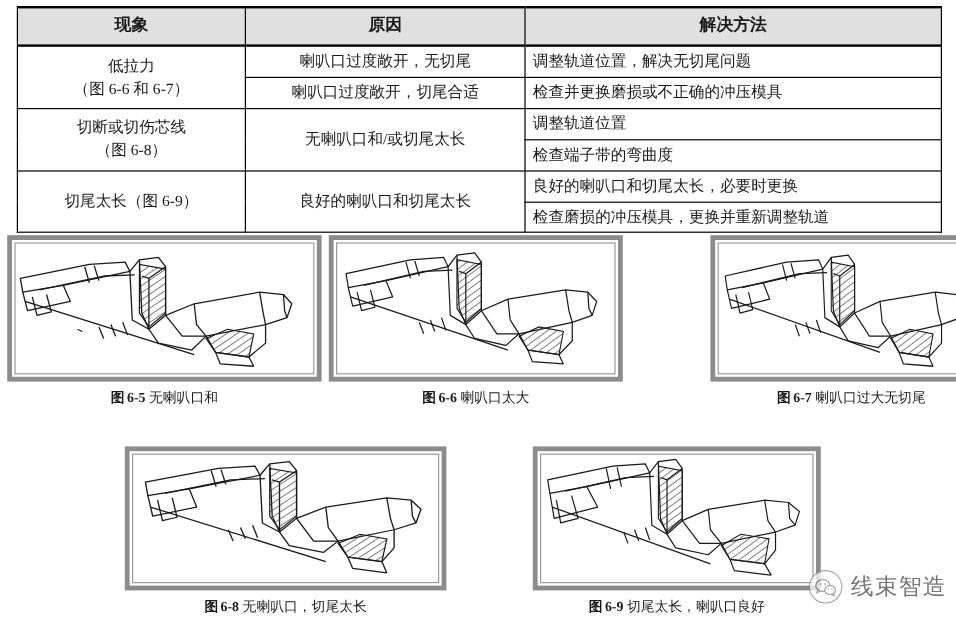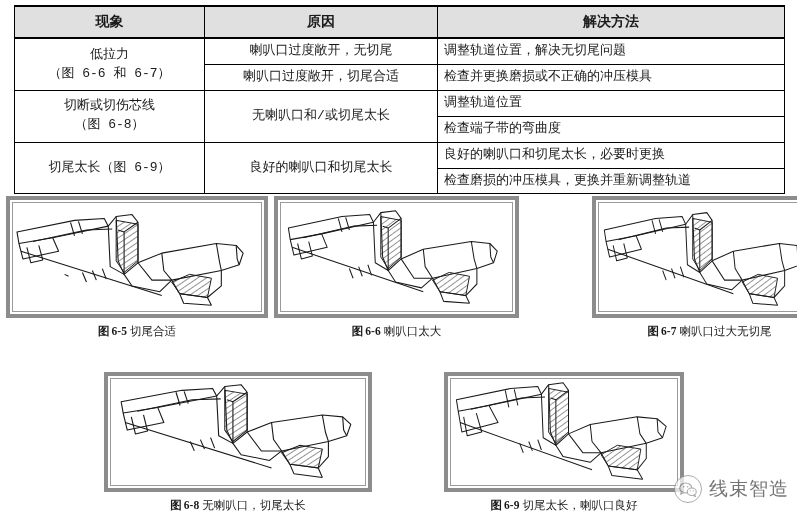--- a/index.html
+++ b/index.html
@@ -16,21 +16,20 @@
     overflow: hidden;
     position: relative;
   }
 
   
   .table-wrap {
     position: absolute;
     left: 14px;
     top: 5px;
     width: 770px;
-    font-family: Liberation Mono, monospace;
   }
   table.defect-table {
     width: 100%;
     border-collapse: collapse;
     table-layout: fixed;
     font-size: 13px;
   }
   table.defect-table col.c1 { width: 190px; }
   table.defect-table col.c2 { width: 233px; }
   table.defect-table col.c3 { width: 347px; }
@@ -243,21 +242,21 @@
               <path d="M80 70 L84 80"></path>
               <path d="M90 68 L94 79"></path>
               <path d="M52 74 L56 76"></path>
             </g>
             <path d="M126 22 L126 60 L112 72 L104 60 L104 18 Z" fill="url(#hatch1)" stroke="#1a1a1a" stroke-width="1"></path>
             <path d="M160 82 L168 94 L196 98 L200 78 L178 74 Z" fill="url(#hatch1)" stroke="#1a1a1a" stroke-width="1"></path>
           </svg>
         </div>
       </div>
       <div class="fig-caption">
-        <span class="fig-tag">图</span><span class="fig-num">6-5</span><span>切尾合适</span>
+        <span class="fig-tag">图</span><span class="fig-num">6-5</span><span>无喇叭口和</span>
       </div>
     </div>
 
     <div class="figure" style="left:274px; top:0; width:245px;">
       <div class="fig-frame" style="height:122px;">
         <div class="fig-frame-inner">
           <svg viewBox="0 0 250 112" width="100%" height="100%" preserveAspectRatio="none">
             <defs>
               <pattern id="hatch2" width="5" height="5" patternTransform="rotate(55)" patternUnits="userSpaceOnUse">
                 <line x1="0" y1="0" x2="0" y2="5" stroke="#333" stroke-width="1.1"></line>

